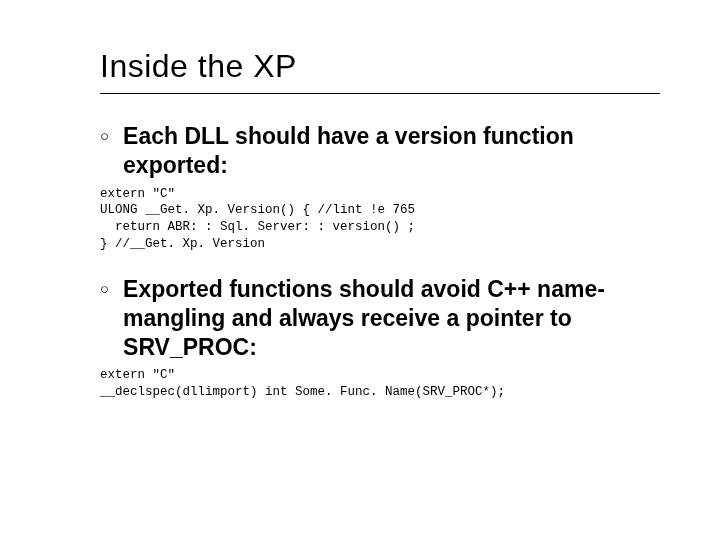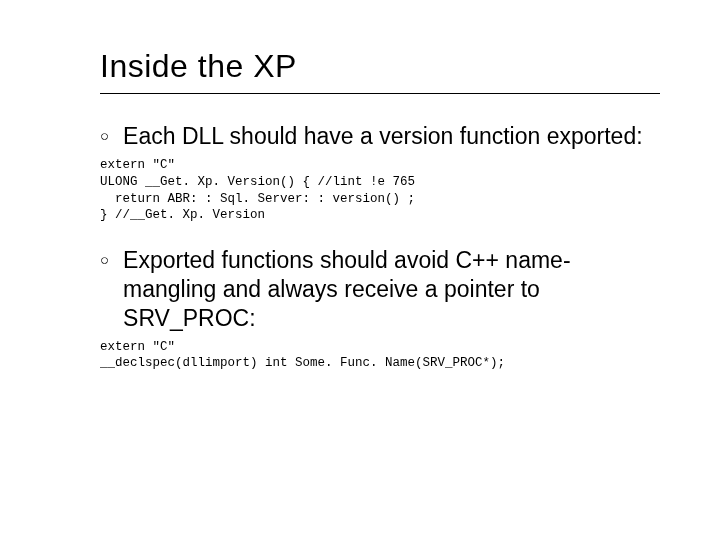--- a/index.html
+++ b/index.html
@@ -40,21 +40,21 @@
   }
   .bullet-glyph {
     font-size: 15px;
     line-height: 28px;
     margin-right: 14px;
     flex: 0 0 auto;
   }
   .bullet-text {
     font-size: 23px;
     line-height: 1.25;
-    font-weight: 400;
+    font-weight: 700;
   }
   .code-block {
     font-family: "Courier New", Courier, monospace;
     font-size: 12.5px;
     line-height: 1.35;
     white-space: pre;
     margin: 4px 0 22px 0;
   }
 </style>
 </head>

